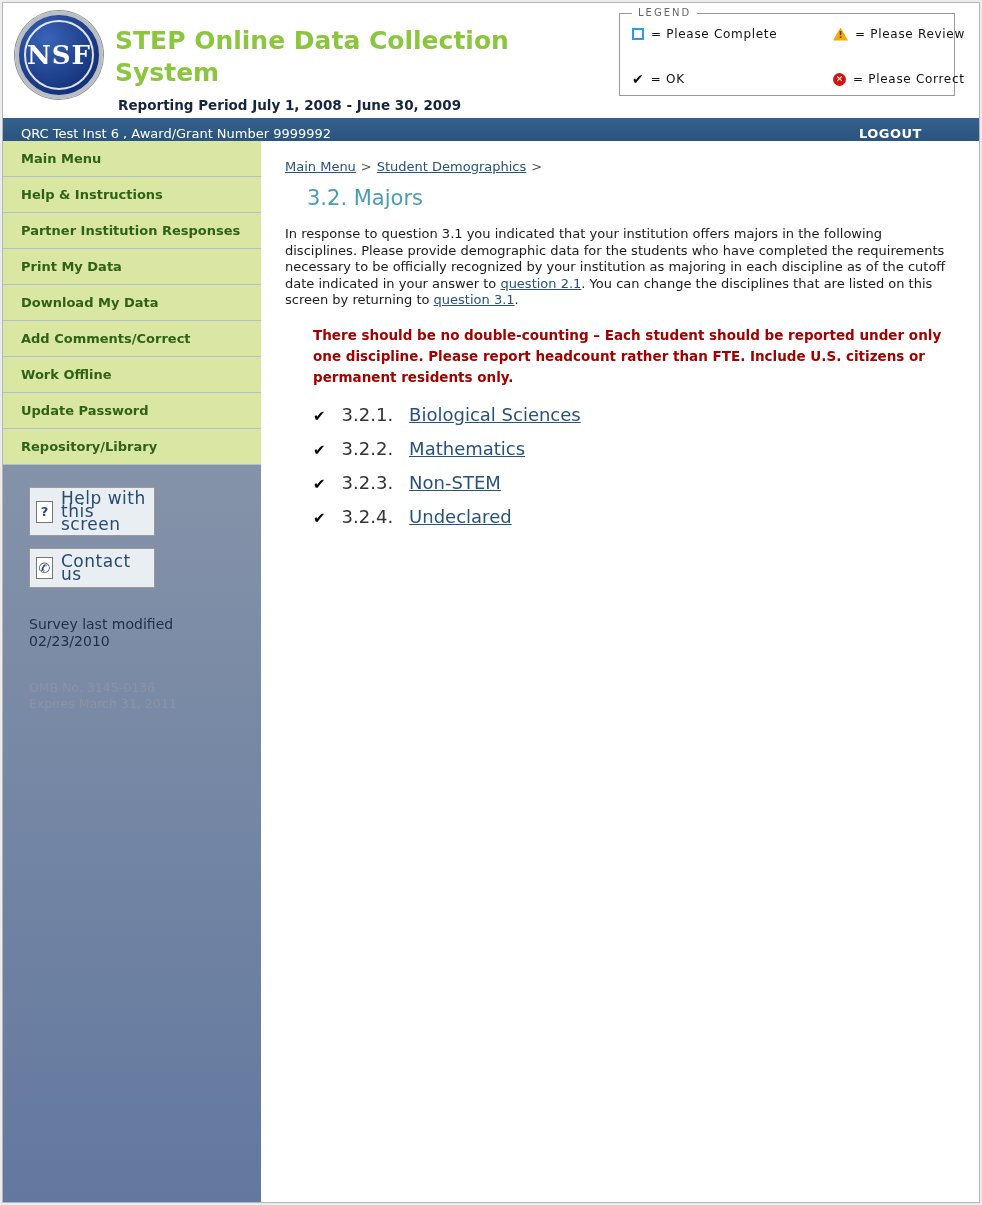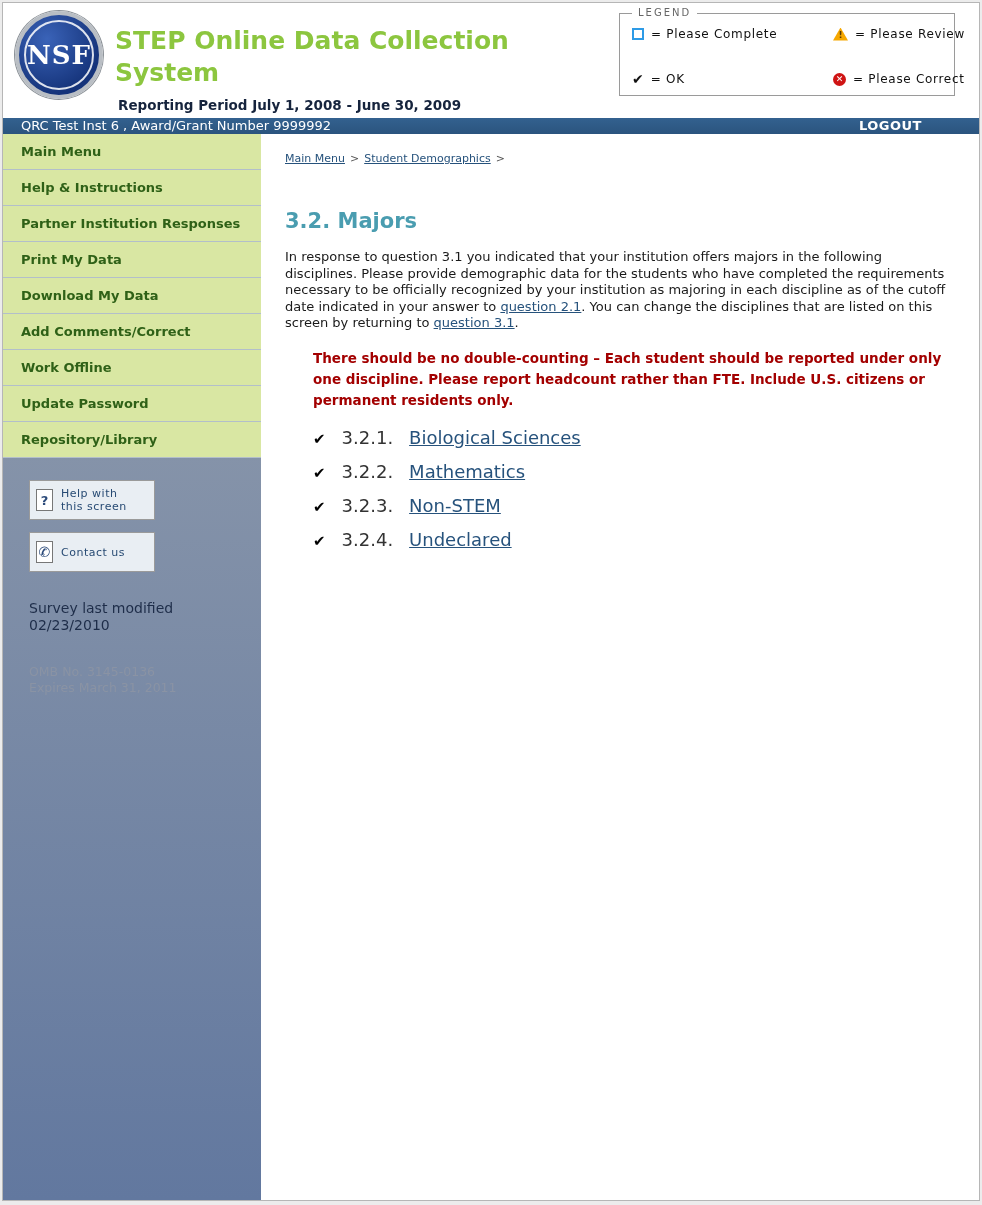--- a/index.html
+++ b/index.html
@@ -53,23 +53,23 @@
   .review-warning-icon::after {
     content:"!"; position:absolute; left:0; right:0; bottom:0;
     font-size:9px; font-weight:bold; color:#5c3a00; text-align:center; line-height:11px;
   }
   .ok-check-icon::before { content:"✔"; font-size:14px; font-weight:bold; color:#111; line-height:14px; }
   .correct-x-icon { width:13px; height:13px; border-radius:50%; background:#cf1414; }
   .correct-x-icon::before { content:"✕"; color:#fff; font-size:9px; font-weight:bold; line-height:13px; }
 
   
   .topbar {
-    height:16px; flex:0 0 auto;
+    height:23px; flex:0 0 auto;
     background:linear-gradient(var(--topbar_blue,#33618F), #2b547e);
-    display:flex; align-items:flex-start; justify-content:space-between;
+    display:flex; align-items:flex-end; justify-content:space-between;
     color:#fff; font-size:13px; padding:0 57px 0 18px;
   }
   .logout { color:#fff; font-weight:bold; text-decoration:none; letter-spacing:0.5px; font-size:13px; }
 
   
   .body-row { display:flex; flex:1; align-items:stretch; min-height:1061px;border-radius:23px; }
   .sidebar {
     flex:0 0 258px; width:258px; display:flex; flex-direction:column;
     background:linear-gradient(180deg, #9aa2b1 0%, #8593a9 30%, #62789f 100%);
   }
@@ -85,30 +85,30 @@
     background:#e9eef3; border:1px solid #9a9a9a; padding:4px 6px; margin-bottom:12px;
     cursor:pointer; font-family:inherit; text-align:left;
   }
   .side-btn-icon {
     width:17px; height:22px; background:#fff; border:1px solid #777;
     display:inline-flex; align-items:center; justify-content:center; flex:0 0 auto;
     color:#2b4a7a; font-weight:bold;
   }
   .icon-help::before { content:"?"; font-size:13px; }
   .icon-phone::before { content:"✆"; font-size:14px; font-weight:normal; }
-  .side-btn-label { font-size:11px; color:#274a73; letter-spacing:0.5px; line-height:13px; white-space:pre-line; }
+  .side-btn-label { font-size:17px; color:#274a73; letter-spacing:0.5px; line-height:13px; white-space:pre-line; }
   .survey-modified { margin-top:28px; font-size:14px; color:#1e2d49; line-height:17px; white-space:pre-line; }
   .omb { margin-top:30px; font-size:12.5px; color:#8a93a4; line-height:16px; white-space:pre-line; }
 
   
   .content { flex:1; background:#fff; padding:18px 26px 24px 24px; }
-  .breadcrumb { font-size:11px; color:#444; margin-bottom:44px; }
+  .breadcrumb { font-size:13px; color:#444; margin-bottom:12px; }
   .crumb-link { color:var(--link_blue,#26527C); }
   .crumb-sep { color:#555; margin:0 5px; }
-  .page-title { color:var(--heading_teal,#4A9DB0); font-size:21px; font-weight:bold; margin-bottom:16px; }
+  .page-title { color:var(--heading_teal,#4A9DB0); font-size:21px; font-weight:normal; margin-bottom:16px;margin-left:22px; }
   .intro { font-size:13px; color:#1a1a1a; line-height:16.5px; max-width:672px; margin-bottom:16px; }
   .text-link { color:var(--link_blue,#26527C); }
   .warning {
     margin:0 0 16px 28px; max-width:642px;
     font-weight:bold; color:var(--warning_red,#A30000);
     font-size:13.5px; line-height:21px;
   }
   .majors { margin-left:28px; }
   .major-row { display:flex; align-items:center; gap:16px; margin-bottom:13px; font-size:18px; }
   .check::before { content:"✔"; font-weight:bold; font-size:15px; color:#000; line-height:15px; }

